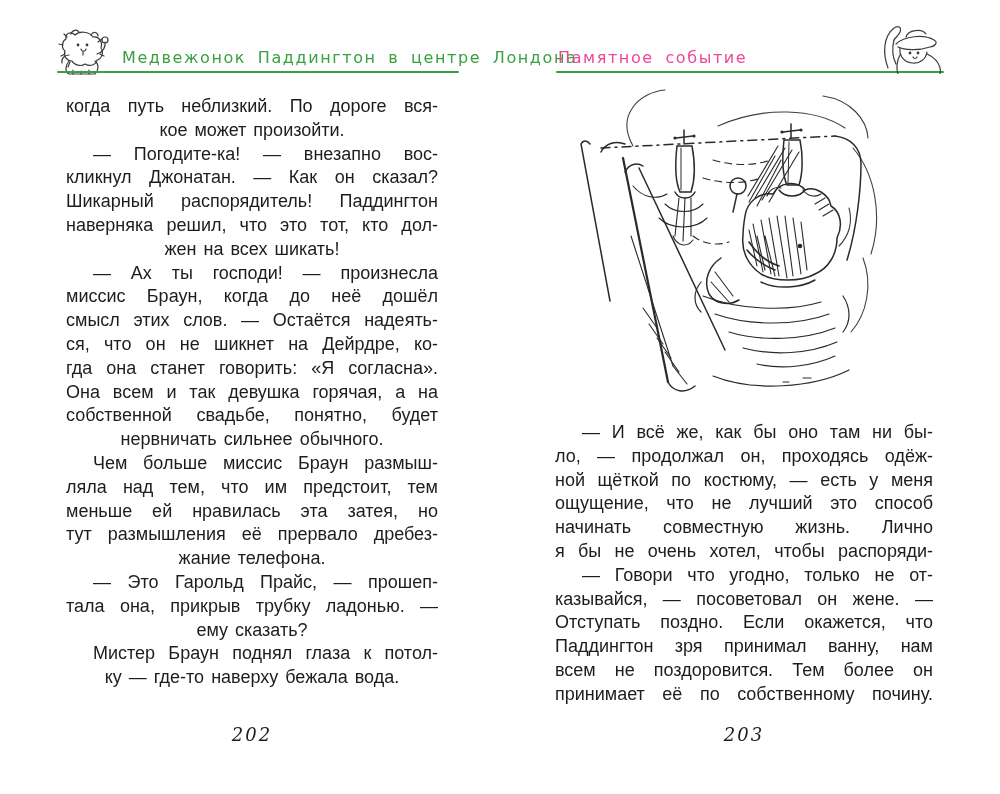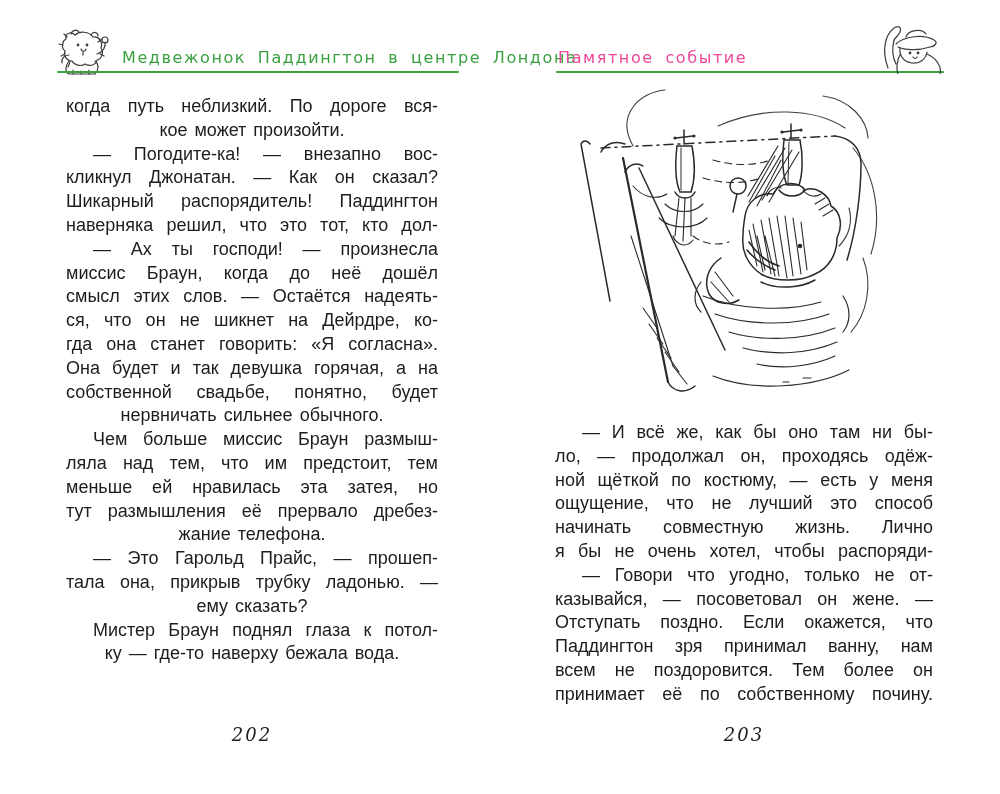--- a/index.html
+++ b/index.html
@@ -159,28 +159,29 @@
   <div class="textcol" style="left:66px;top:95px;width:372px">
       <div class="para">
         <div class="pline just">когда путь неблизкий. По дороге вся-</div>
         <div class="pline">кое может произойти.</div>
       </div>
       <div class="para">
         <div class="pline just indent">— Погодите-ка! — внезапно вос-</div>
         <div class="pline just">кликнул Джонатан. — Как он сказал?</div>
         <div class="pline just">Шикарный распорядитель! Паддингтон</div>
         <div class="pline just">наверняка решил, что это тот, кто дол-</div>
+        <div class="pline">жен на всех шикать!</div>
       </div>
       <div class="para">
         <div class="pline just indent">— Ах ты господи! — произнесла</div>
         <div class="pline just">миссис Браун, когда до неё дошёл</div>
         <div class="pline just">смысл этих слов. — Остаётся надеять-</div>
         <div class="pline just">ся, что он не шикнет на Дейрдре, ко-</div>
         <div class="pline just">гда она станет говорить: «Я согласна».</div>
-        <div class="pline just">Она будет и так девушка горячая, а на</div>
+        <div class="pline just">Она всем и так девушка горячая, а на</div>
         <div class="pline just">собственной свадьбе, понятно, будет</div>
         <div class="pline">нервничать сильнее обычного.</div>
       </div>
       <div class="para">
         <div class="pline just indent">Чем больше миссис Браун размыш-</div>
         <div class="pline just">ляла над тем, что им предстоит, тем</div>
         <div class="pline just">меньше ей нравилась эта затея, но</div>
         <div class="pline just">тут размышления её прервало дребез-</div>
         <div class="pline">жание телефона.</div>
       </div>

